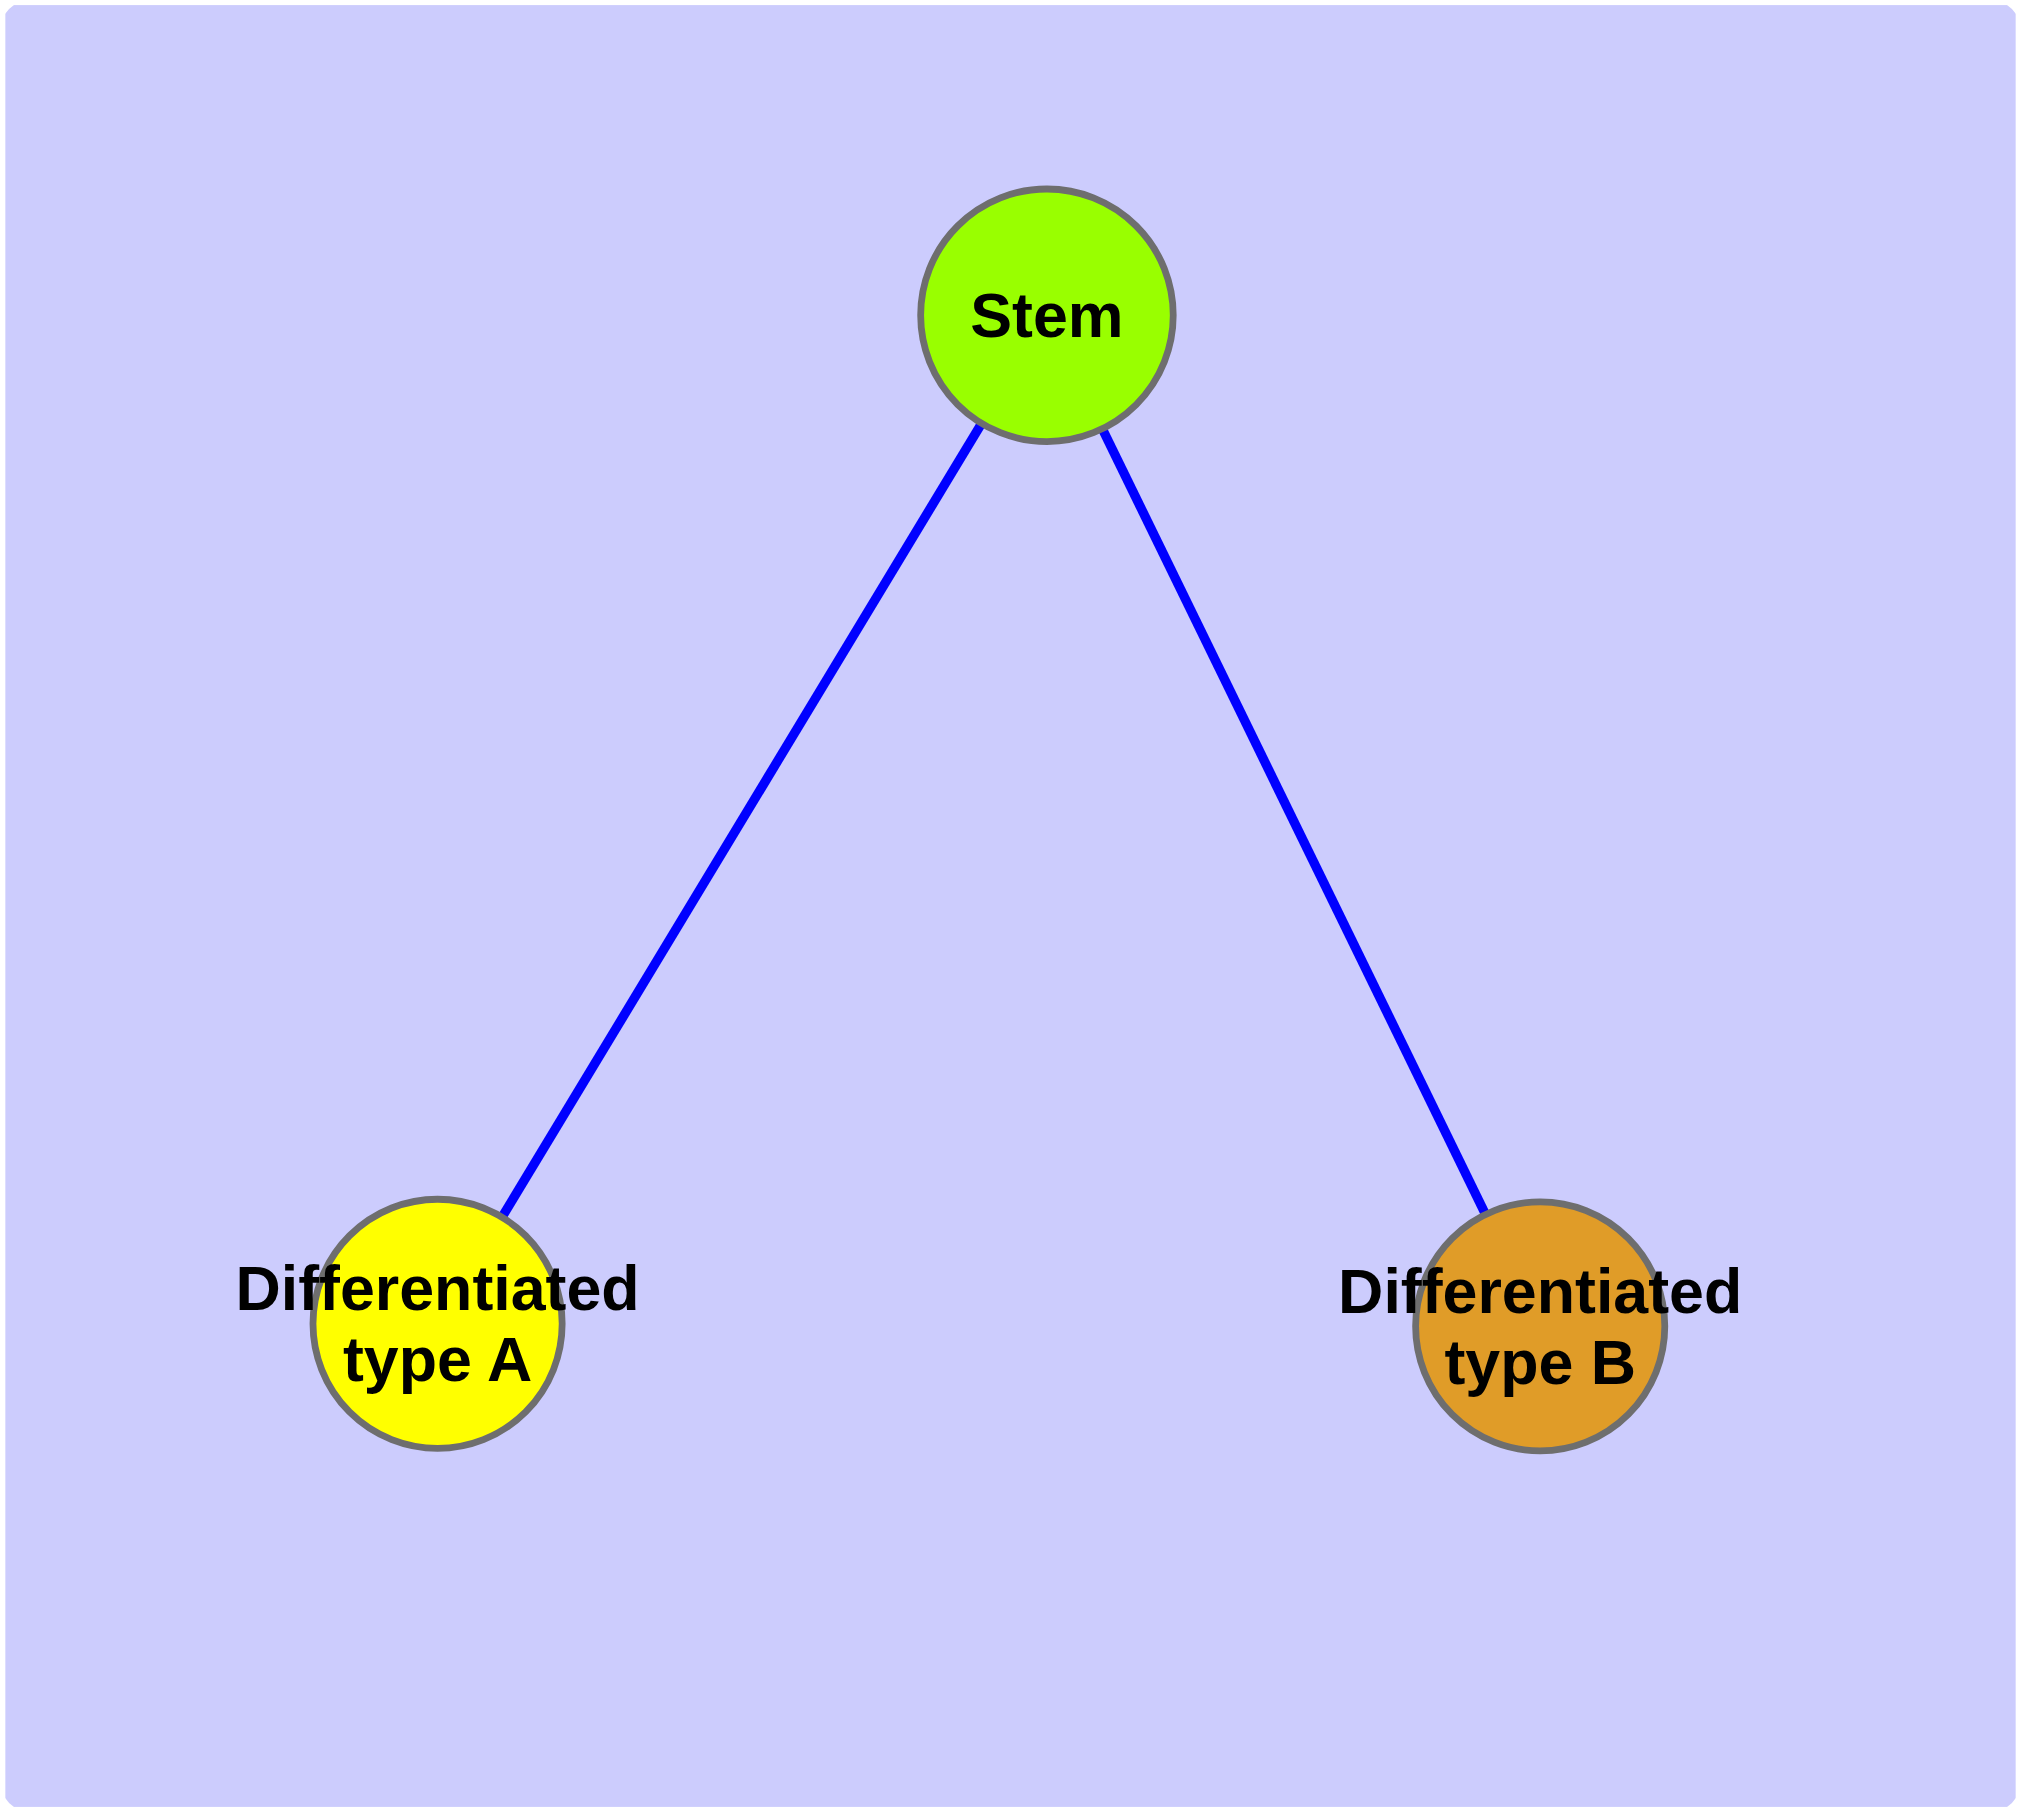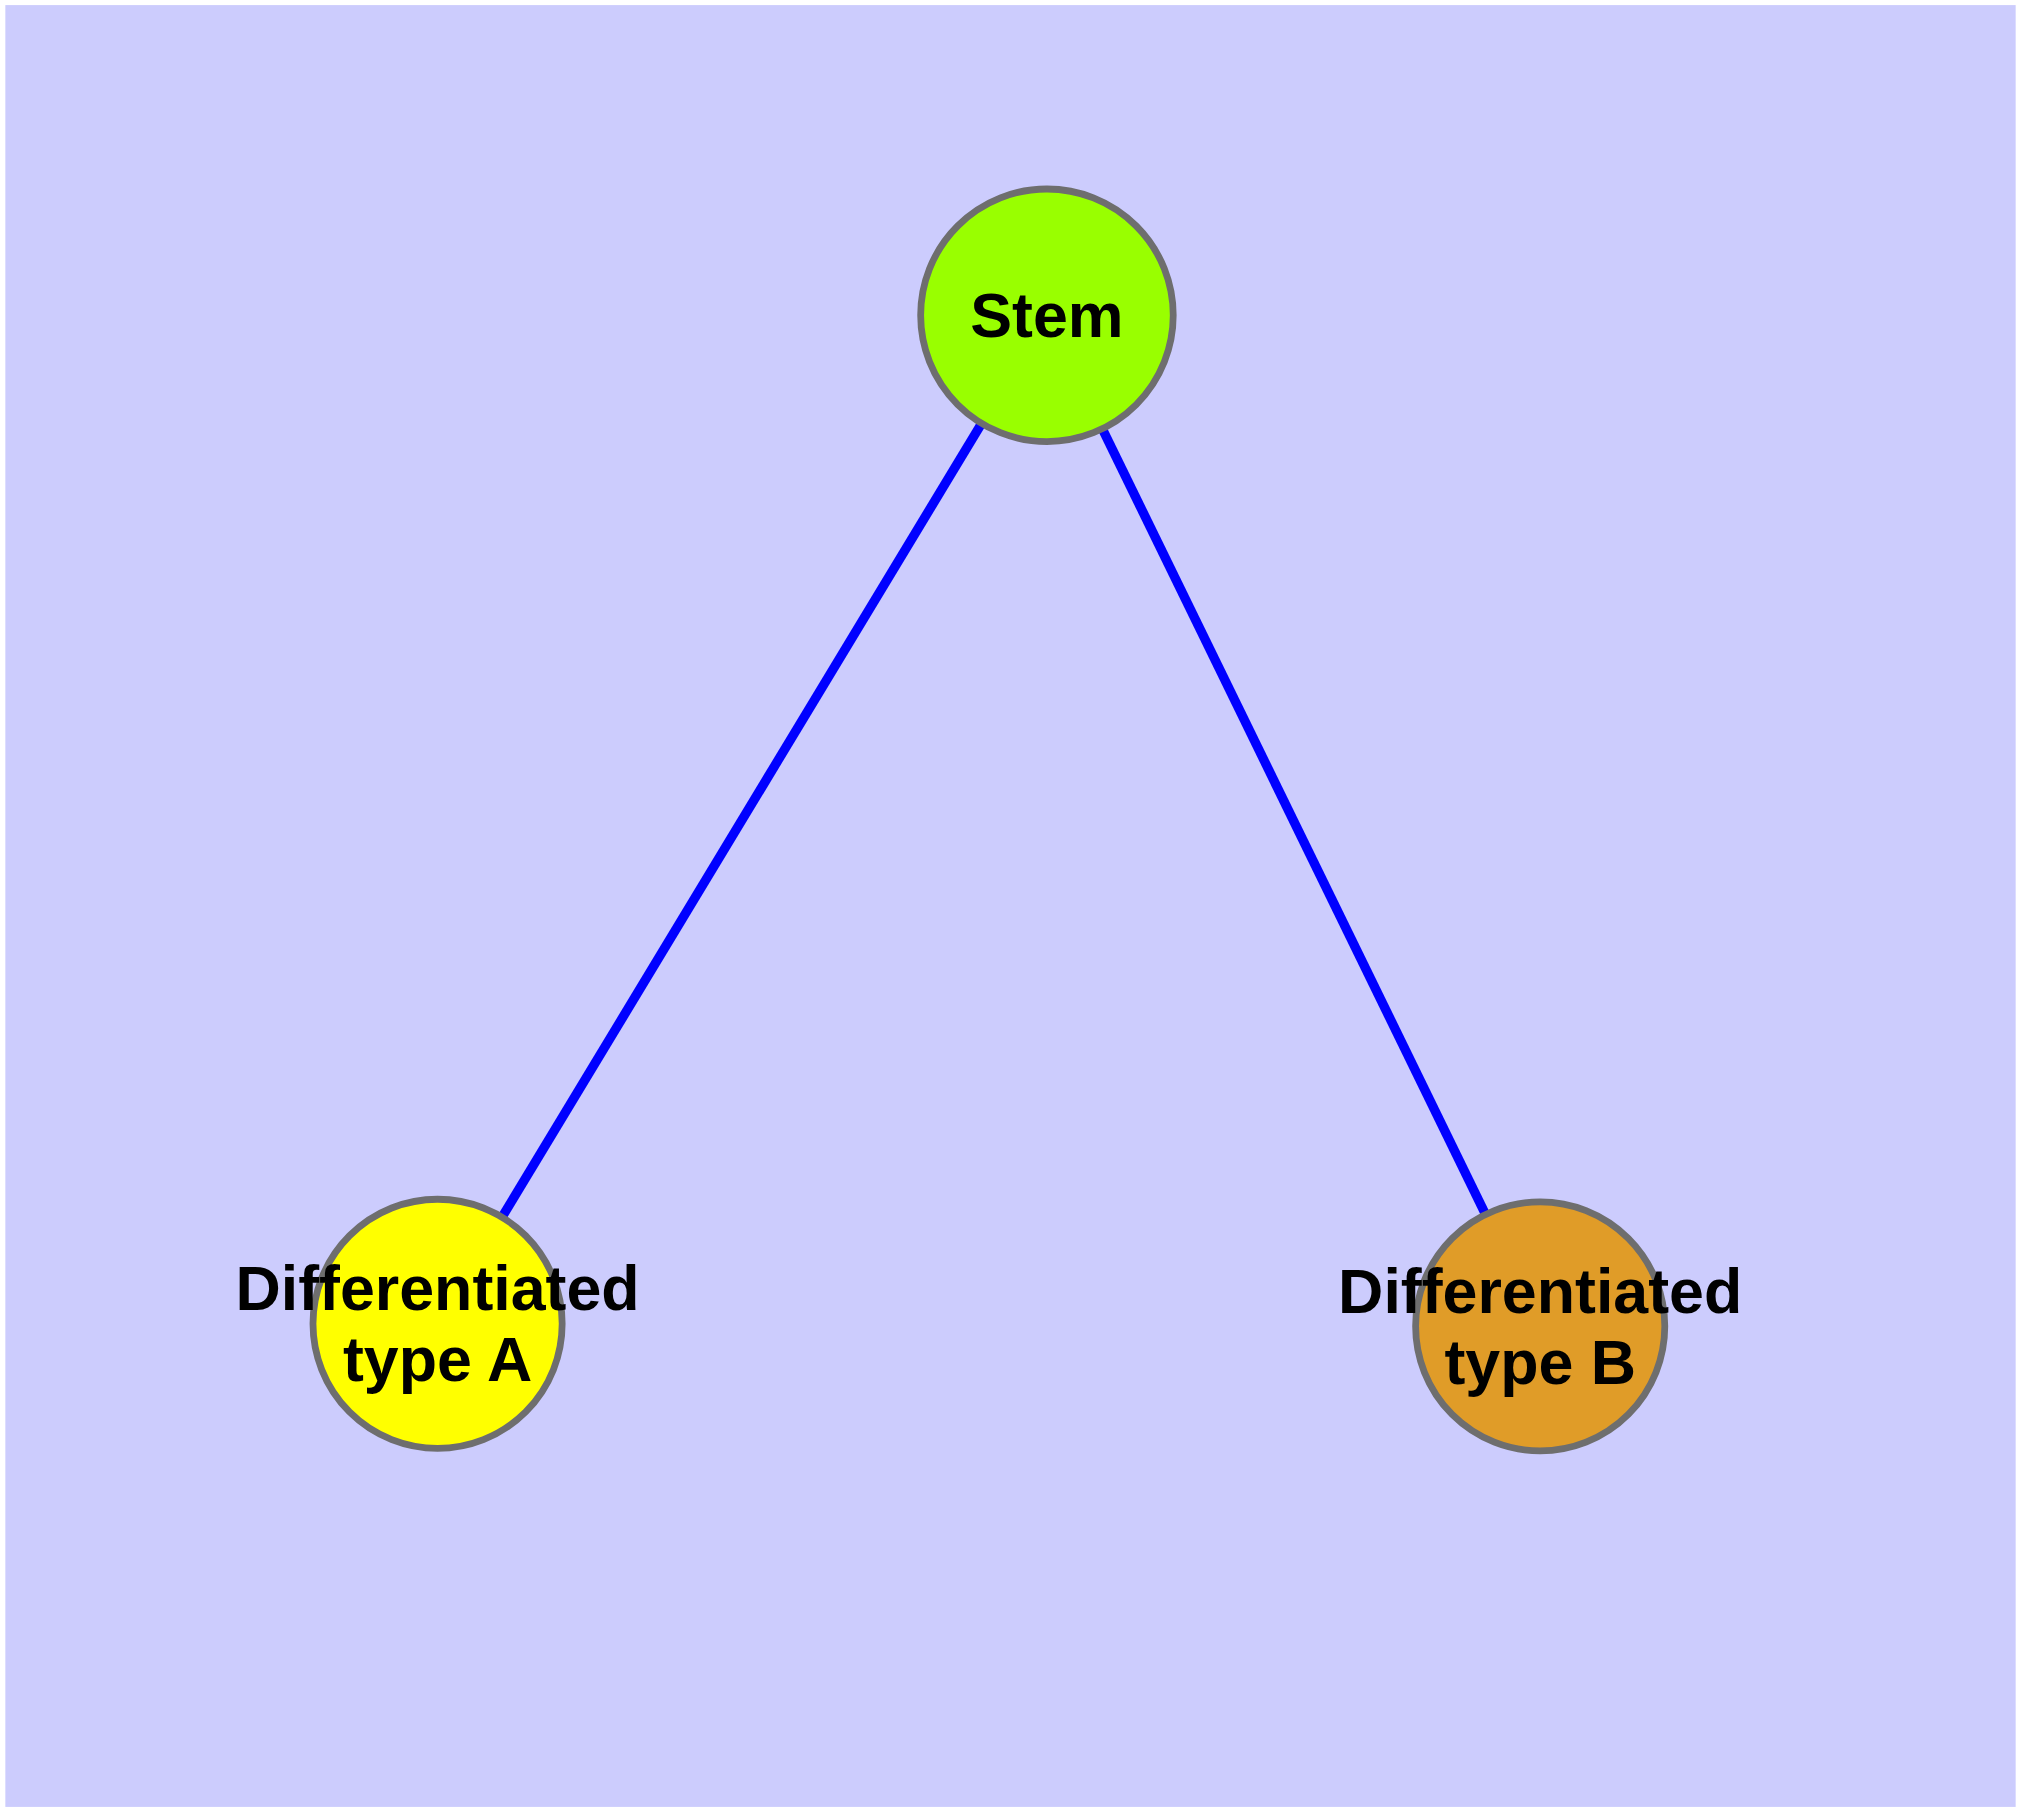--- a/index.html
+++ b/index.html
@@ -7,20 +7,21 @@
     padding: 0;
     background: #ffffff;
   }
   #canvas-root {
     position: relative;
     width: 2021px;
     height: 1812px;
     background: #ffffff;
     overflow: hidden;
     font-family: "Liberation Sans", sans-serif;
+    border-radius: 31px;
   }
   #graph-svg {
     position: absolute;
     left: 0;
     top: 0;
     width: 2021px;
     height: 1812px;
     display: block;
   }
   .node-label {

